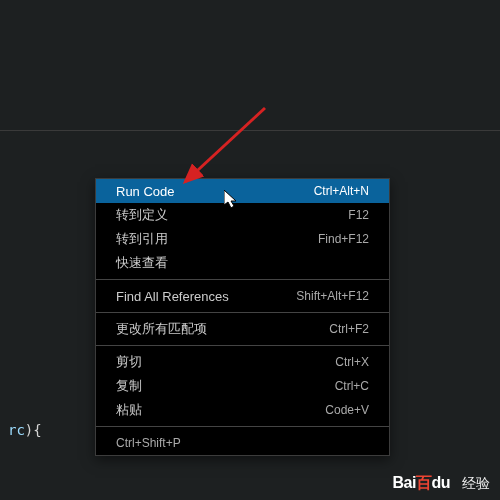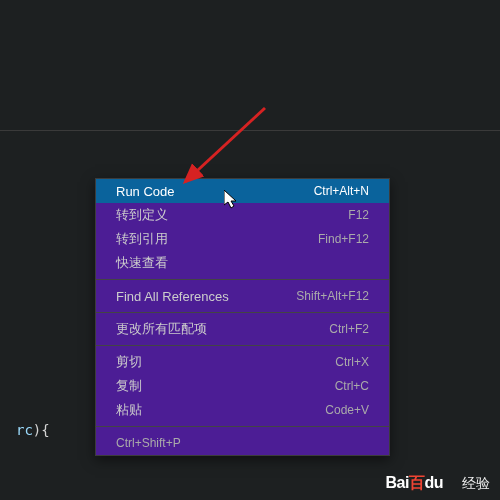--- a/index.html
+++ b/index.html
@@ -21,34 +21,34 @@
     .editor-top-border {
       position: absolute;
       top: 130px;
       left: 0;
       right: 0;
       height: 1px;
       background: #3a3a3a;
     }
     .code-snippet {
       position: absolute;
-      left: 16px;
+      left: 8px;
       top: 422px;
       font-family: Consolas, monospace;
       font-size: 14px;
       color: #ccc;
     }
     .code-snippet .param { color: #9cdcfe; }
     .code-snippet .paren { color: #d4d4d4; }
     .context-menu {
       position: absolute;
       top: 178px;
       left: 95px;
       width: 295px;
-      background: #4c1d95;
+      background: #000000;
       border: 1px solid #3c3c3c;
       box-shadow: 0 4px 12px rgba(0,0,0,0.5);
     }
     .menu-item {
       display: flex;
       justify-content: space-between;
       align-items: center;
       padding: 4px 20px;
       height: 24px;
       color: #cccccc;
@@ -81,21 +81,21 @@
       pointer-events: none;
     }
     .watermark {
       position: absolute;
       bottom: 6px;
       right: 10px;
       color: #fff;
       font-size: 14px;
       display: flex;
       align-items: center;
-      gap: 19px;
+      gap: 12px;
       text-align: center;
     }
     .watermark .baidu-logo {
       font-weight: bold;
       font-size: 16px;
       letter-spacing: -0.5px;
     }
     .watermark .subtext {
       font-size: 14px;
       color: #eee;

